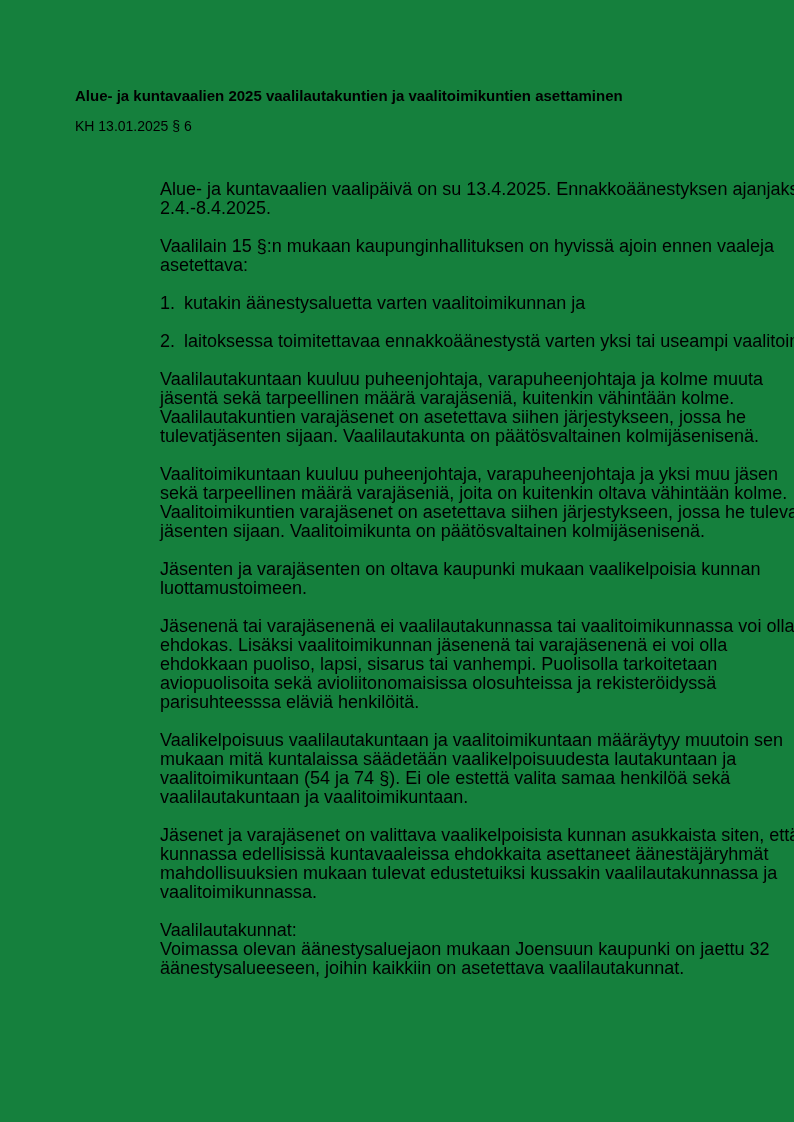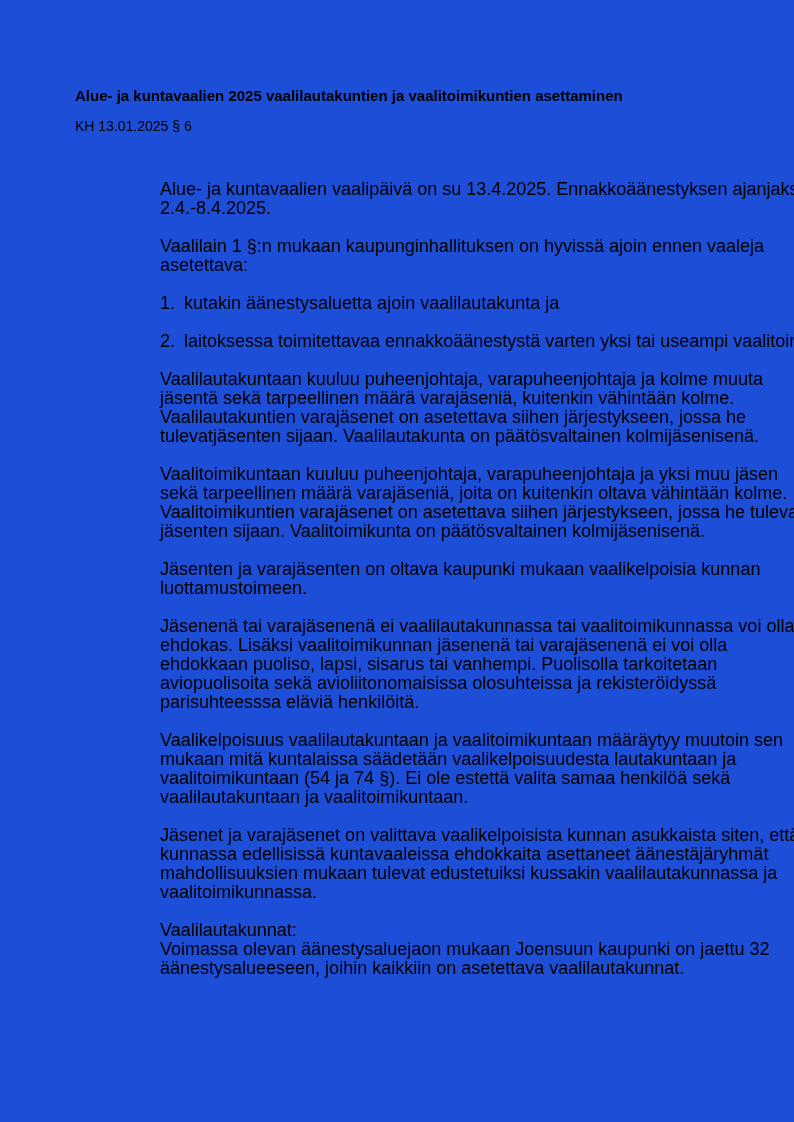--- a/index.html
+++ b/index.html
@@ -4,21 +4,21 @@
 <style>
   html, body {
     margin: 0;
     padding: 0;
     background: #ffffff;
   }
   .page {
     position: relative;
     width: 794px;
     height: 1122px;
-    background: #1d4ed8;
+    background: #15803d;
     color: #000000;
     font-family: "Liberation Sans", sans-serif;
     overflow: hidden;
   }
   .doc-header {
     position: absolute;
     left: 75px;
     top: 87px;
   }
   .doc-title {
@@ -66,26 +66,26 @@
   <div class="doc-header">
     <h1 class="doc-title">Alue- ja kuntavaalien 2025 vaalilautakuntien ja vaalitoimikuntien asettaminen</h1>
     <div class="doc-reference">KH 13.01.2025 § 6</div>
   </div>
 
   <div class="doc-body">
 
     <p class="para">Alue- ja kuntavaalien vaalipäivä on su 13.4.2025. Ennakkoäänestyksen ajanjakso on
 2.4.-8.4.2025.</p>
 
-    <p class="para">Vaalilain 1 §:n mukaan kaupunginhallituksen on hyvissä ajoin ennen vaaleja
+    <p class="para">Vaalilain 15 §:n mukaan kaupunginhallituksen on hyvissä ajoin ennen vaaleja
 asetettava:</p>
 
     <div class="numbered-item">
       <span class="num">1.</span>
-      <span class="item-text">kutakin äänestysaluetta ajoin vaalilautakunta ja</span>
+      <span class="item-text">kutakin äänestysaluetta varten vaalitoimikunnan ja</span>
     </div>
 
     <div class="numbered-item">
       <span class="num">2.</span>
       <span class="item-text">laitoksessa toimitettavaa ennakkoäänestystä varten yksi tai useampi vaalitoimikunta.</span>
     </div>
 
     <p class="para">Vaalilautakuntaan kuuluu puheenjohtaja, varapuheenjohtaja ja kolme muuta
 jäsentä sekä tarpeellinen määrä varajäseniä, kuitenkin vähintään kolme.
 Vaalilautakuntien varajäsenet on asetettava siihen järjestykseen, jossa he

